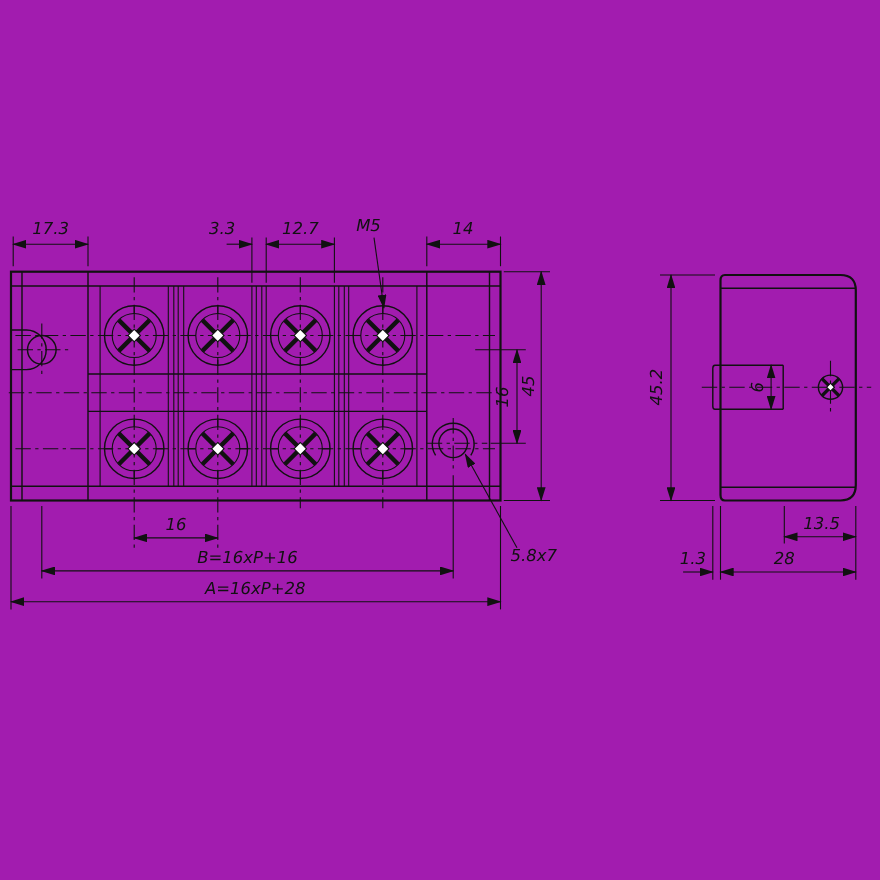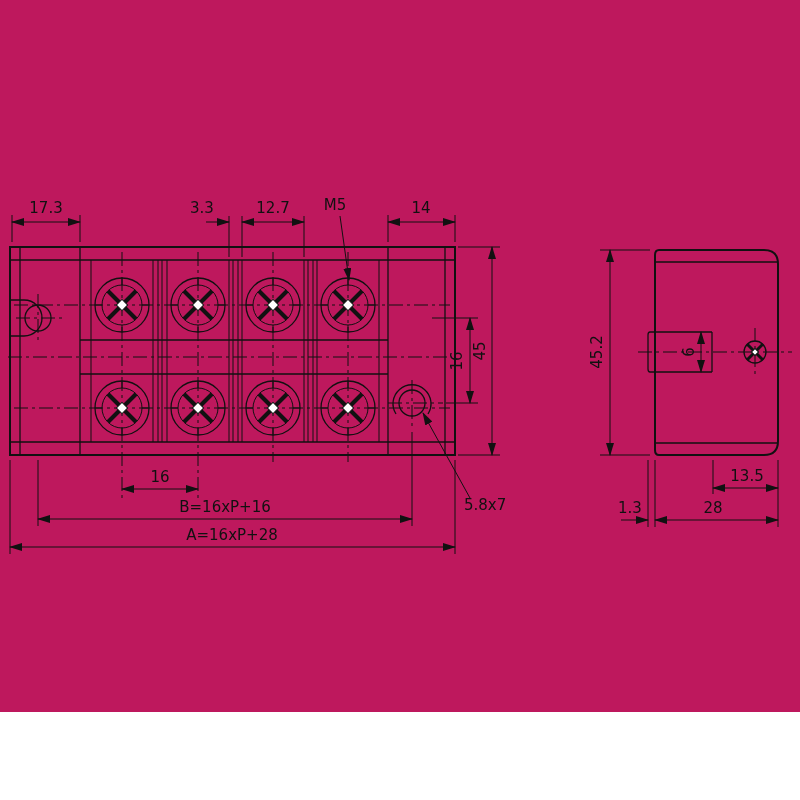--- a/index.html
+++ b/index.html
@@ -1,18 +1,19 @@
 <!DOCTYPE html>
 <html><head>
 <meta charset="utf-8">
 <style>
   html,body{margin:0;padding:0;background:#ffffff;}
   .canvas{
-    width:800px;height:712px;background:#be185d;position:relative;overflow:hidden;
+    width:800px;height:800px;background:#a21caf;position:relative;overflow:hidden;
     font-family:"DejaVu Sans", sans-serif;
+    font-style:italic;
   }
   svg{display:block;}
   svg text{
     font-family:"DejaVu Sans", sans-serif;
     font-size:15px;
     fill:#111;
     stroke:none;
   }
   .outline{stroke:#111;stroke-width:2;fill:none;}
   .edge{stroke:#111;stroke-width:1.3;fill:none;}

